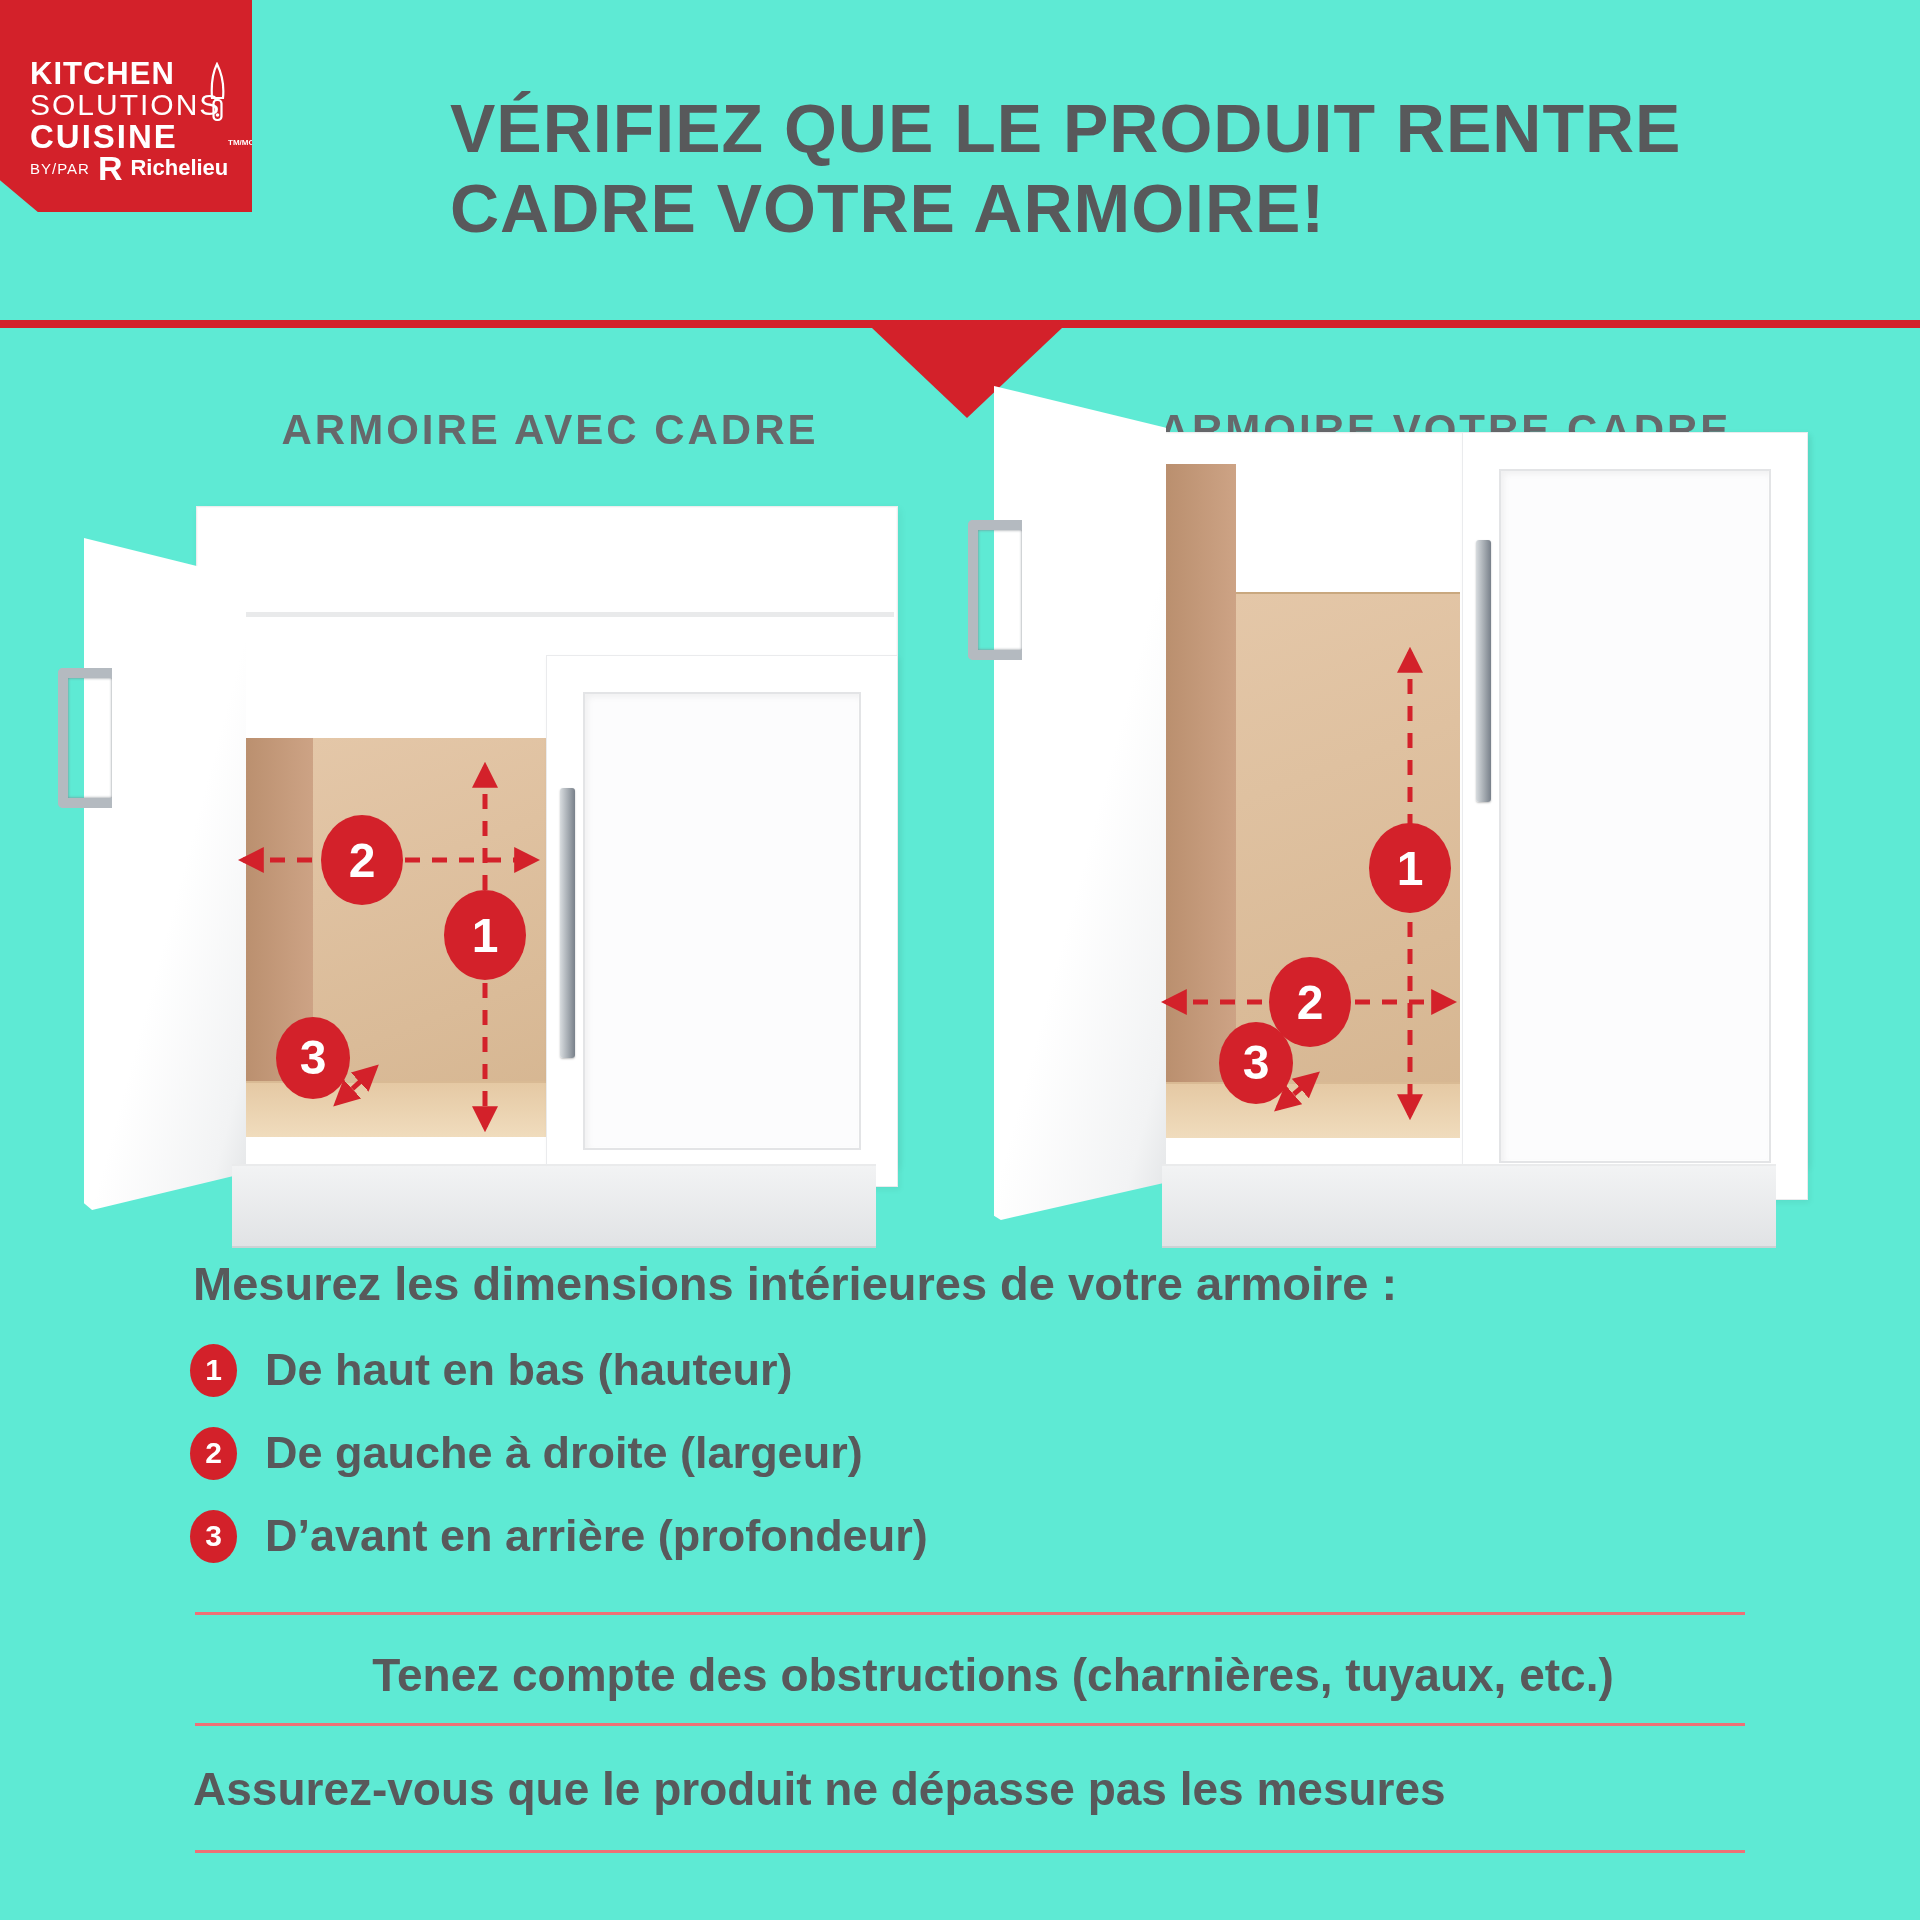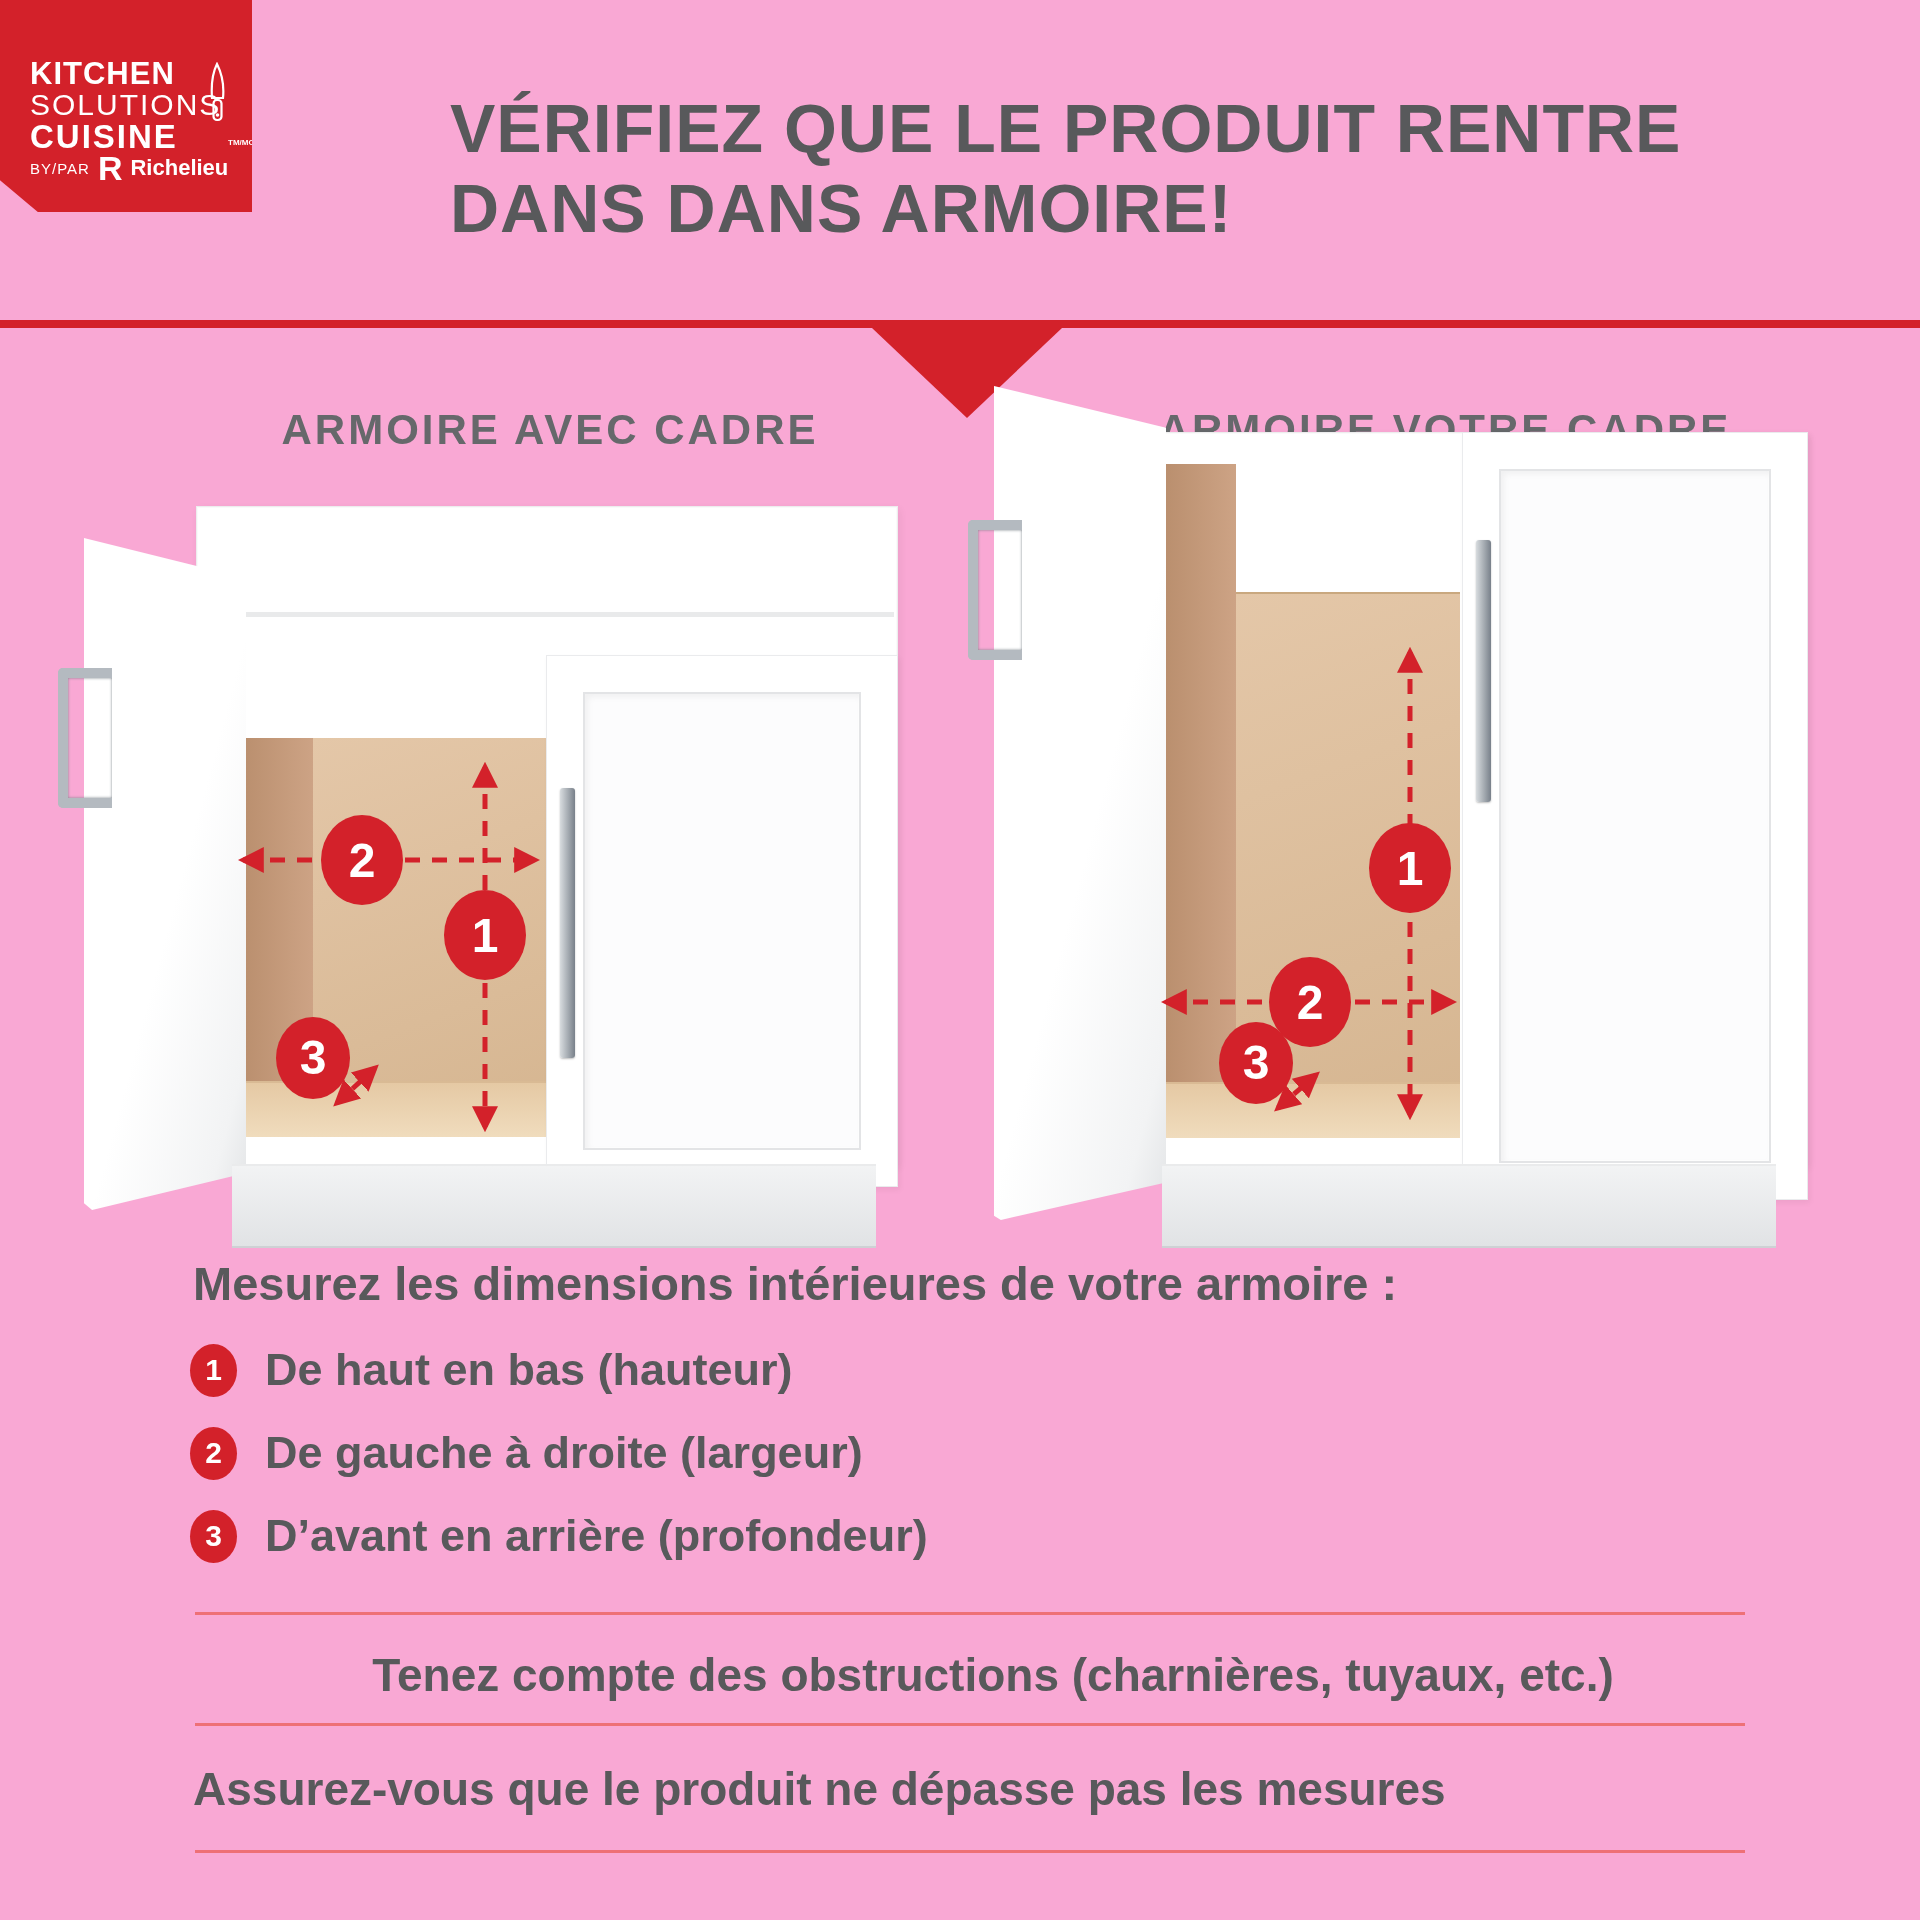--- a/index.html
+++ b/index.html
@@ -1,16 +1,16 @@
 <!DOCTYPE html>
 <html><head>
 <meta charset="utf-8">
 <style>
   html,body{margin:0;padding:0;background:#fff;}
-  .page{position:relative;width:1920px;height:1920px;background:#f9a8d4;overflow:hidden;
+  .page{position:relative;width:1920px;height:1920px;background:#5eead4;overflow:hidden;
         font-family:"Liberation Sans","DejaVu Sans",sans-serif;color:#58595b;}
   .abs{position:absolute;}
 
   
   .logo-box{left:0;top:0;width:252px;height:212px;background:#d3212a;
             clip-path:polygon(0 0,100% 0,100% 100%,15% 100%,0 85%);}
   .logo-text{left:30px;top:58px;line-height:1.02;color:#fff;}
   .logo-l1{font-size:31px;font-weight:800;letter-spacing:1px;}
   .logo-l2{font-size:30px;font-weight:400;letter-spacing:2px;}
   .logo-l3{font-size:33px;font-weight:800;letter-spacing:2px;}
@@ -89,21 +89,21 @@
     <div class="abs logo-tm">TM/MC</div>
     <div class="abs logo-byline">
       <span class="logo-by">BY/PAR</span>
       <span class="logo-rmark">R</span>
       <span class="logo-brand">Richelieu</span>
     </div>
   </div>
 
   <div class="abs title">
     <div>VÉRIFIEZ QUE LE PRODUIT RENTRE</div>
-    <div>DANS DANS ARMOIRE!</div>
+    <div>CADRE VOTRE ARMOIRE!</div>
   </div>
 
   <div class="abs red-rule"></div>
   <div class="abs red-tri"></div>
 
   <div class="abs" style="left:0;top:0;">
     <div class="abs cab-label" style="left:195px;top:406px;width:710px;">ARMOIRE AVEC CADRE</div>
 
     <div class="abs carcass" style="left:196px;top:506px;width:700px;height:658px;"></div>
     <div class="abs seam" style="left:198px;top:612px;width:696px;height:5px;"></div>

